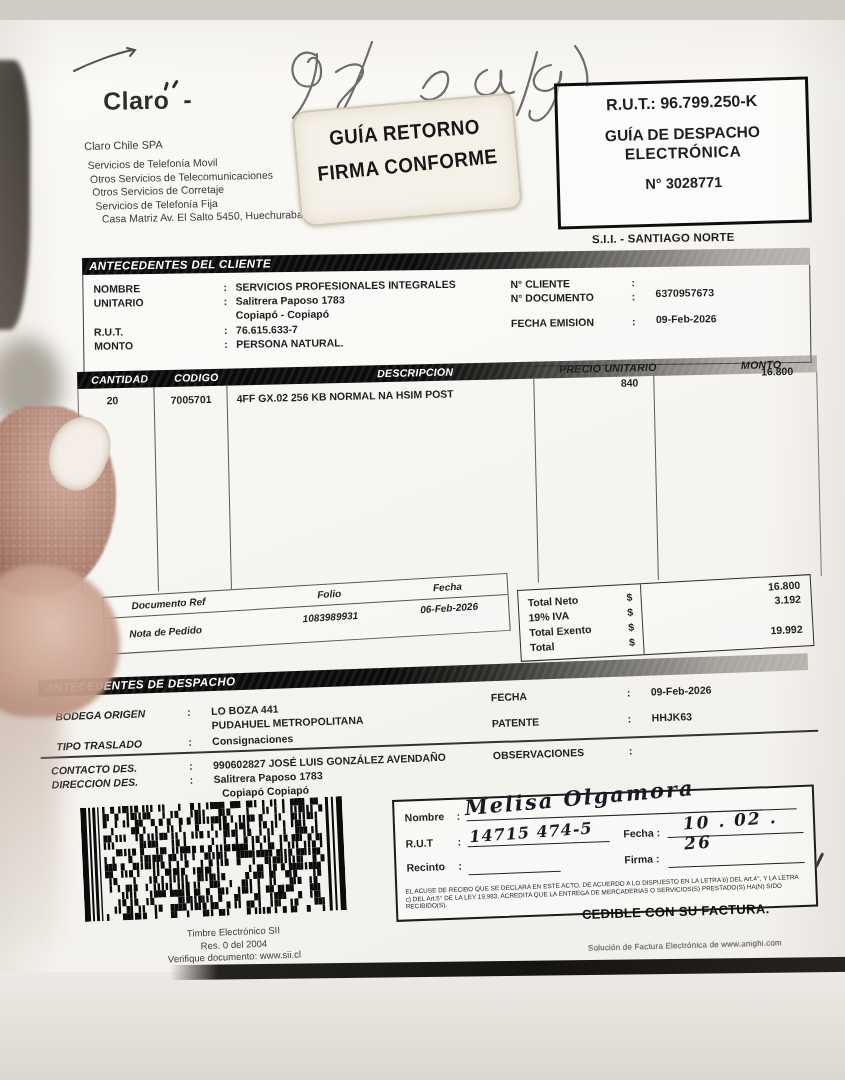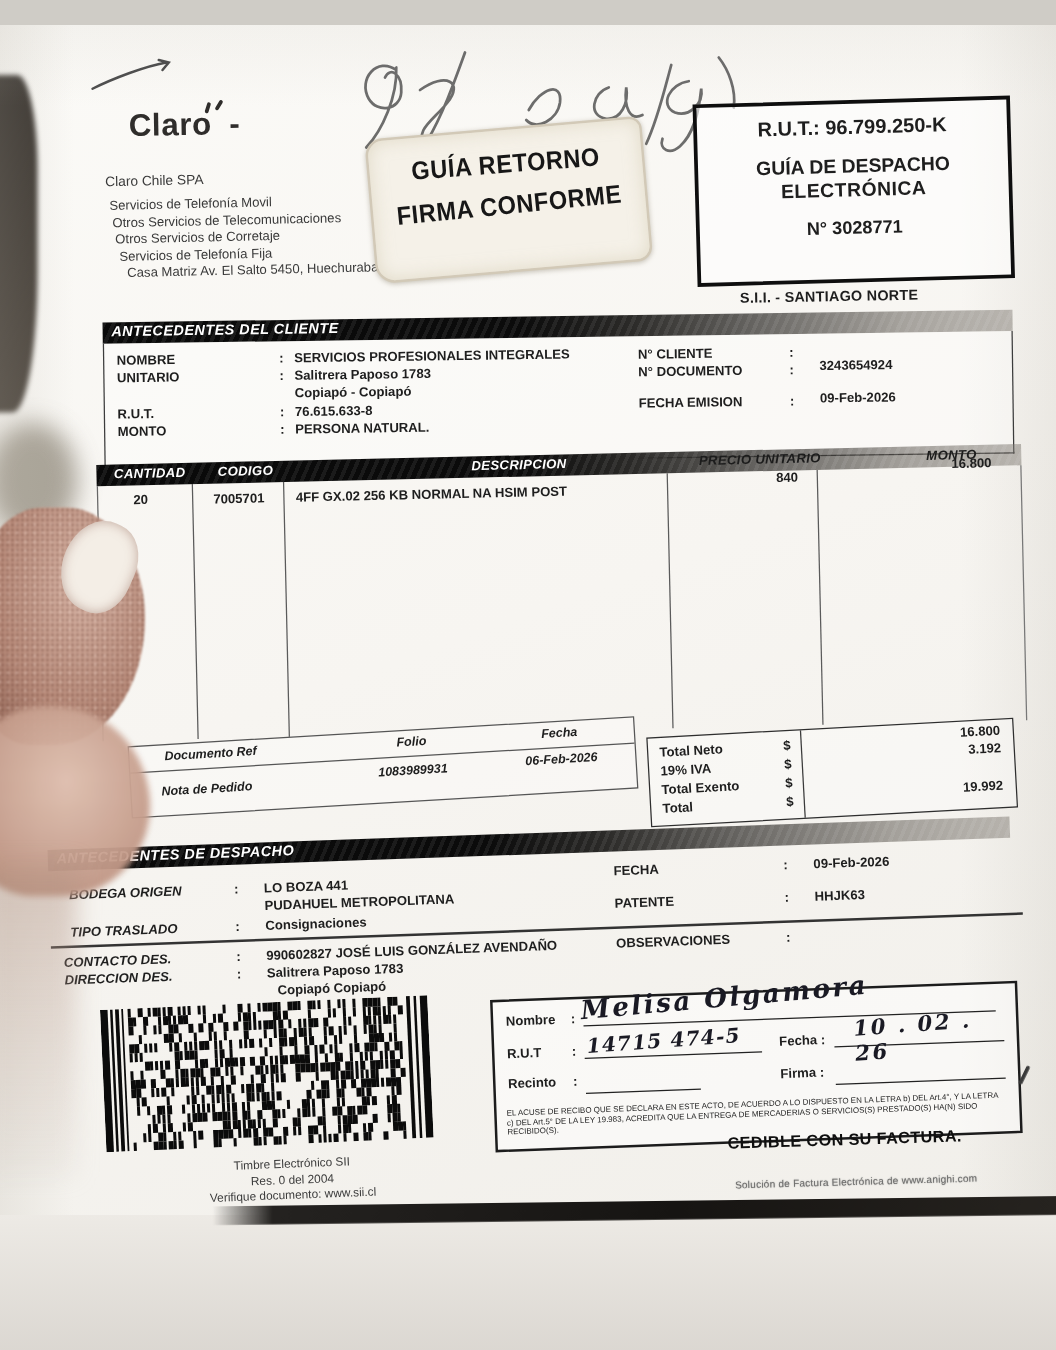--- a/index.html
+++ b/index.html
@@ -159,30 +159,30 @@
     <div class="box">
       <span class="kv" style="left:10px;top:8px;">NOMBRE</span>
       <span class="kv" style="left:140px;top:8px;">:</span>
       <span class="kv" style="left:152px;top:8px;">SERVICIOS PROFESIONALES INTEGRALES</span>
       <span class="kv" style="left:10px;top:22px;">UNITARIO</span>
       <span class="kv" style="left:140px;top:22px;">:</span>
       <span class="kv" style="left:152px;top:22px;">Salitrera Paposo 1783</span>
       <span class="kv" style="left:152px;top:36px;">Copiapó - Copiapó</span>
       <span class="kv" style="left:10px;top:51px;">R.U.T.</span>
       <span class="kv" style="left:140px;top:51px;">:</span>
-      <span class="kv" style="left:152px;top:51px;">76.615.633-8</span>
+      <span class="kv" style="left:152px;top:51px;">76.615.633-7</span>
       <span class="kv" style="left:10px;top:65px;">MONTO</span>
       <span class="kv" style="left:140px;top:65px;">:</span>
       <span class="kv" style="left:152px;top:65px;">PERSONA NATURAL.</span>
 
       <span class="kv" style="left:427px;top:9px;">N° CLIENTE</span>
       <span class="kv" style="left:548px;top:9px;">:</span>
       <span class="kv" style="left:427px;top:23px;">N° DOCUMENTO</span>
       <span class="kv" style="left:548px;top:23px;">:</span>
-      <span class="kv" style="left:572px;top:20px;">3243654924</span>
+      <span class="kv" style="left:572px;top:20px;">6370957673</span>
       <span class="kv" style="left:427px;top:48px;">FECHA EMISION</span>
       <span class="kv" style="left:548px;top:48px;">:</span>
       <span class="kv" style="left:572px;top:46px;">09-Feb-2026</span>
     </div>
   </div>
 
   <div class="abs items">
     <div class="bar">
       <span class="hd" style="left:14px;color:#fff;">CANTIDAD</span>
       <span class="hd" style="left:97px;color:#fff;">CODIGO</span>

